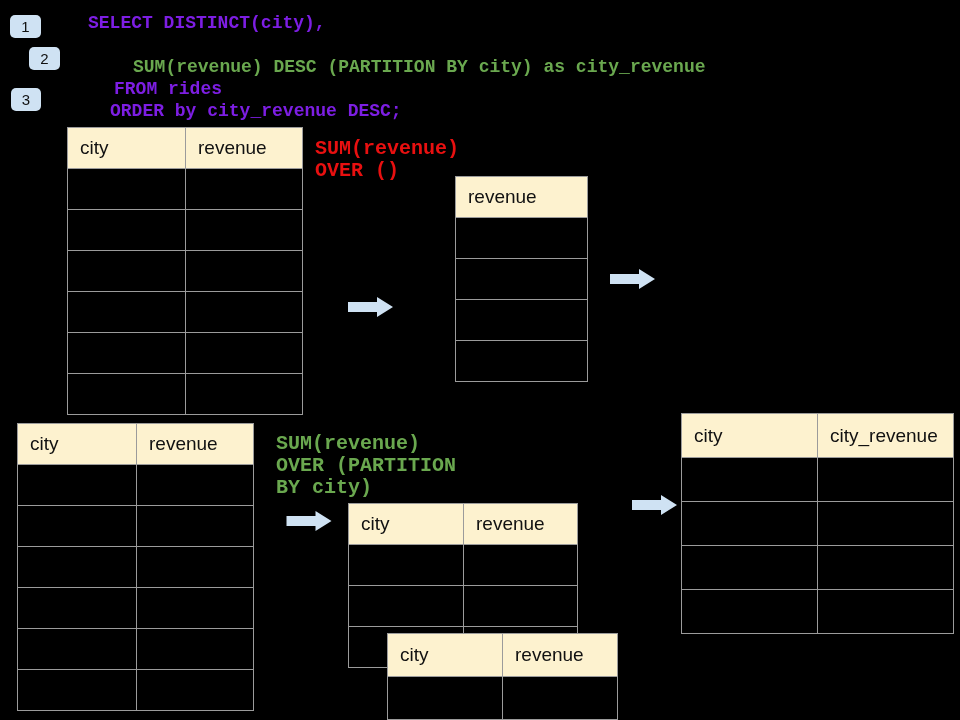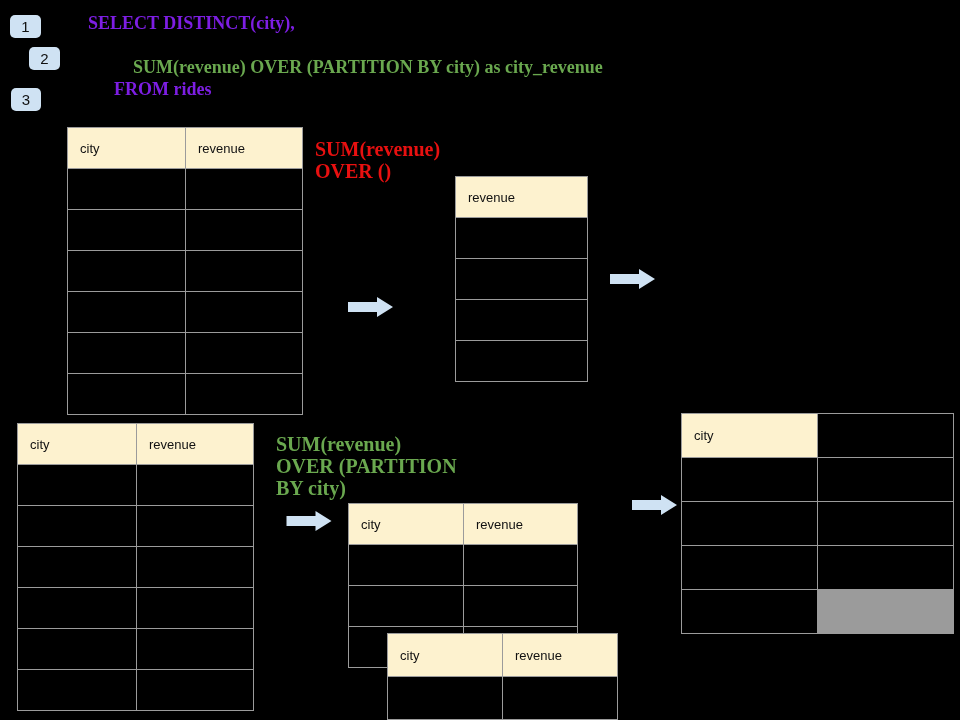--- a/index.html
+++ b/index.html
@@ -18,55 +18,56 @@
     overflow:hidden;font-family:"Liberation Sans",sans-serif;
   }
   
   .badge{
     position:absolute;background:var(--badge);color:#111;
     border-radius:5px;display:flex;align-items:center;justify-content:center;
     font-size:15px;font-family:"Liberation Sans",sans-serif;
   }
   
   .code-line,.note,.annot{
-    position:absolute;font-family:Liberation Serif, serif;
+    position:absolute;font-family:Liberation Mono, monospace;
     font-weight:bold;white-space:pre;line-height:22px;
   }
   .code-line{font-size:18px;}
   .note{font-size:16px;}
   .annot{font-size:20px;}
   .c-purple{color:var(--purple);}
   .c-red{color:var(--red);}
   .c-green{color:var(--green);}
   
   .tbl{
     position:absolute;display:grid;gap:1px;
     background:var(--line);border:1px solid var(--line);
   }
   .tbl .hcell{
-    background:var(--hdr);color:#111;font-size:13px;
+    background:var(--hdr);color:#111;font-size:19px;
     display:flex;align-items:center;padding-left:12px;box-sizing:border-box;
     font-family:"Liberation Sans",sans-serif;
   }
   .tbl .bcell{background:#000;}
   
   .arrow{position:absolute;}
 </style>
 </head>
 <body>
 
 <div class="canvas">
 
   <div class="badge" style="left:10px;top:15px;width:31px;height:23px">1</div>
   <div class="badge" style="left:29px;top:47px;width:31px;height:23px">2</div>
   <div class="badge" style="left:11px;top:88px;width:30px;height:23px">3</div>
 
   <div class="code-line c-purple" style="left:88px;top:12px">SELECT DISTINCT(city),</div>
-  <div class="code-line c-green" style="left:133px;top:56px">SUM(revenue) OVER (PARTITION BY city) as city_revenue</div>
+  <div class="code-line c-green" style="left:133px;top:56px">SUM(revenue) DESC (PARTITION BY city) as city_revenue</div>
   <div class="code-line c-purple" style="left:114px;top:78px">FROM rides</div>
+  <div class="code-line c-purple" style="left:110px;top:100px">ORDER by city_revenue DESC;</div>
 
 
   <div class="annot c-red" style="left:315px;top:138px">SUM(revenue)
 OVER ()</div>
   <div class="annot c-green" style="left:276px;top:433px">SUM(revenue)
 OVER (PARTITION
 BY city)</div>
 
   <div class="tbl" style="left:67px;top:127px;grid-template-columns:117px 116px;grid-template-rows:40px repeat(6,40px)">
       <div class="hcell">city</div>
@@ -123,20 +124,21 @@
 
   <div class="tbl" style="left:387px;top:633px;grid-template-columns:114px 114px;grid-template-rows:42px repeat(2,42px);z-index:2">
       <div class="hcell">city</div>
       <div class="hcell">revenue</div>
       <div class="bcell"></div>
       <div class="bcell"></div>
     </div>
 
   <div class="tbl" style="left:681px;top:413px;grid-template-columns:135px 135px;grid-template-rows:43px repeat(4,43px)">
       <div class="hcell">city</div>
+      <div class="hcell">city_revenue</div>
       <div class="bcell"></div>
       <div class="bcell"></div>
       <div class="bcell"></div>
       <div class="bcell"></div>
       <div class="bcell"></div>
       <div class="bcell"></div>
       <div class="bcell"></div>
       <div class="bcell"></div>
     </div>
 

